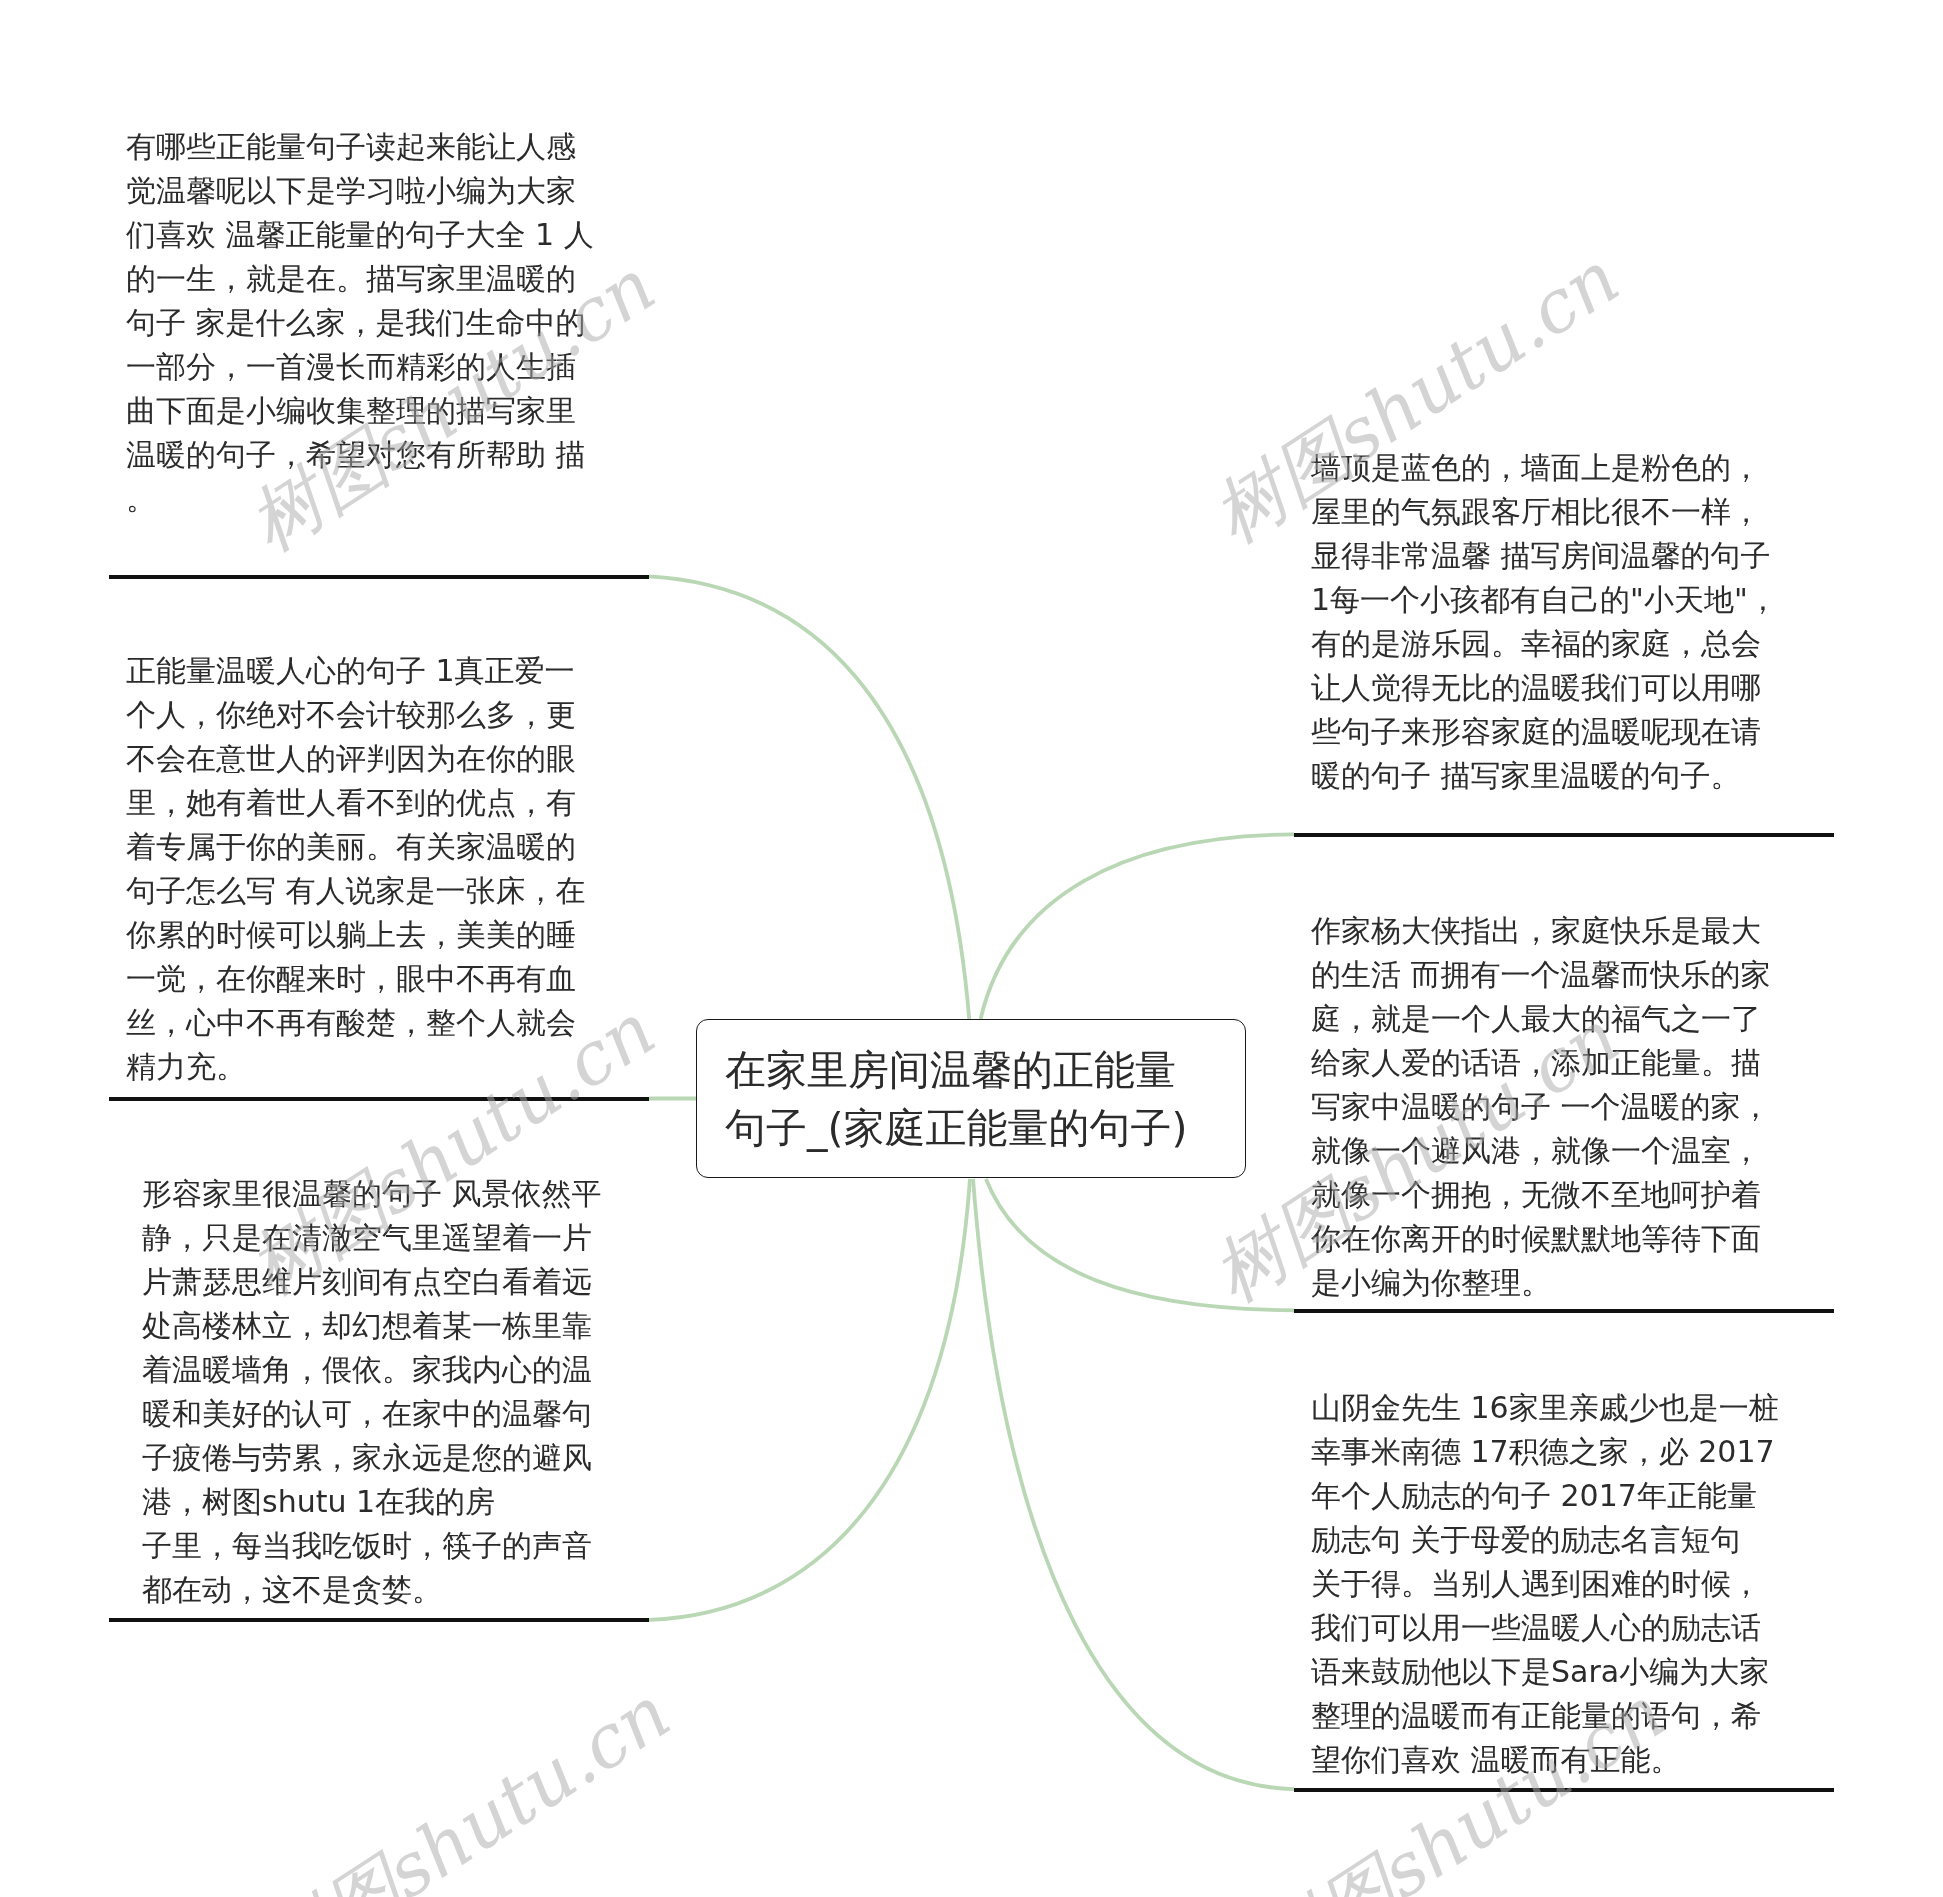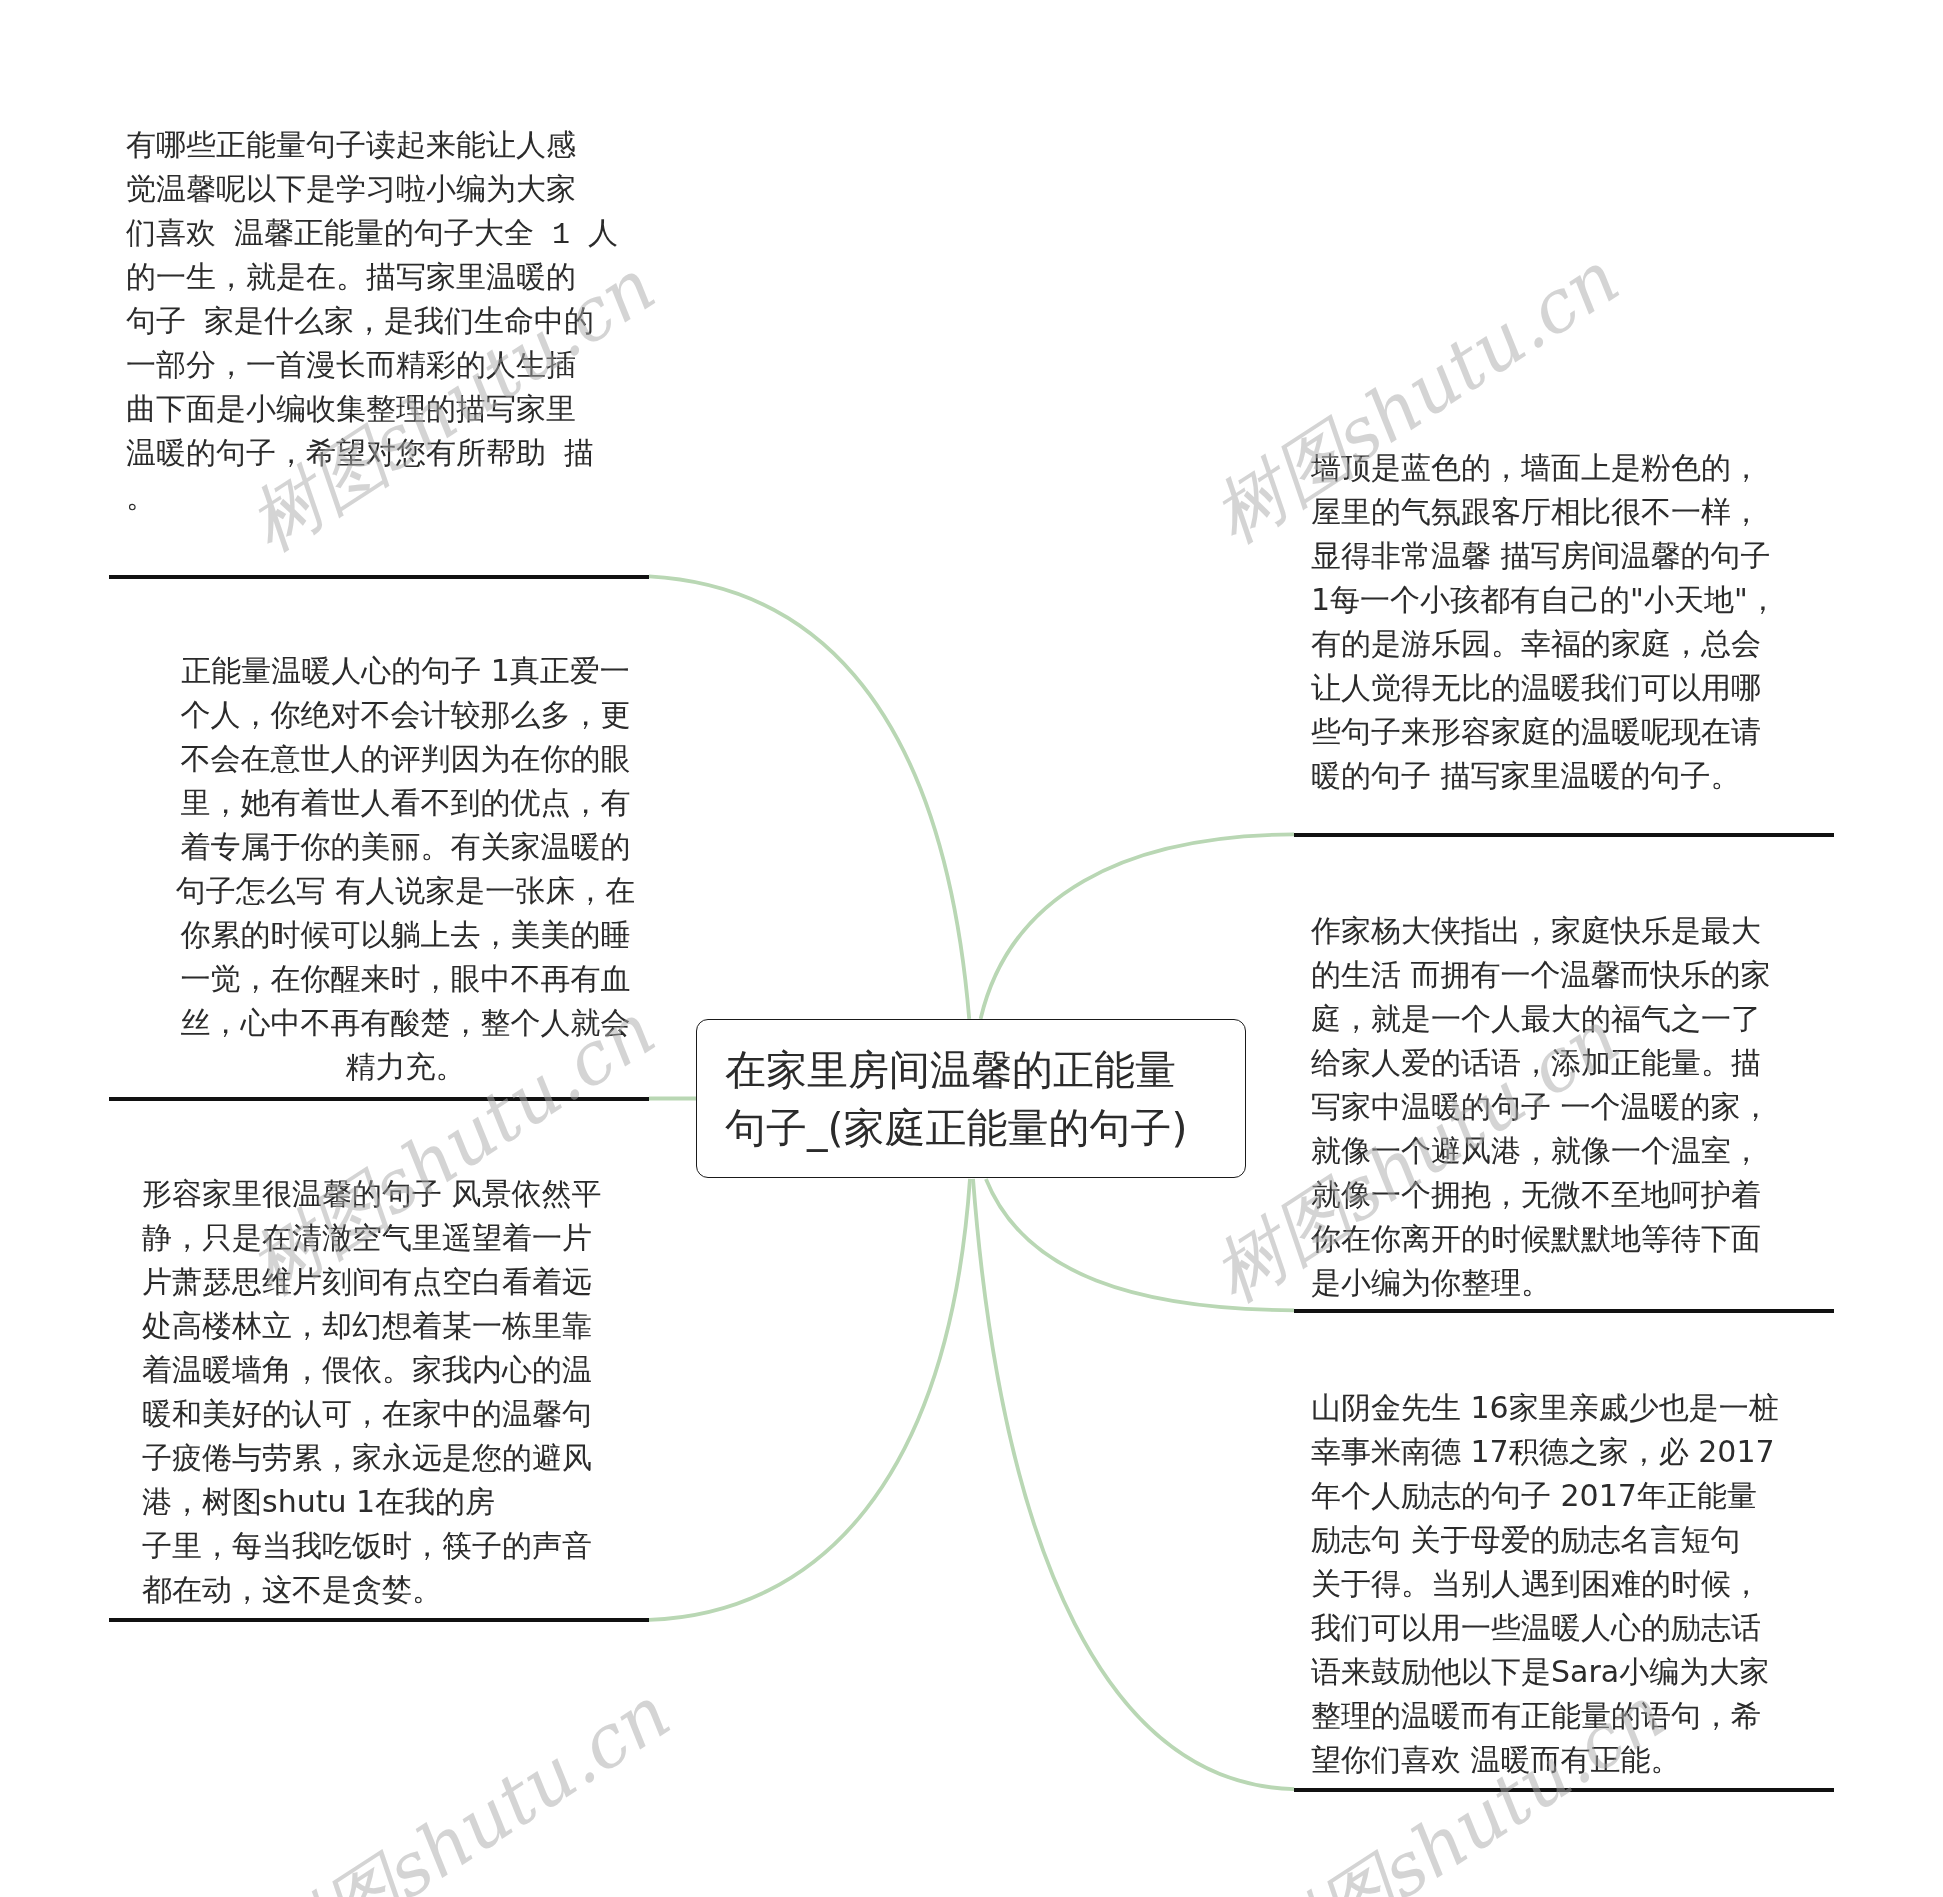--- a/index.html
+++ b/index.html
@@ -37,34 +37,34 @@
       <path d="M1278 1553 C 1250 1950, 1080 2125, 855 2134"></path>
 
       <path d="M1292 1342 C 1330 1180, 1480 1100, 1705 1099"></path>
 
       <path d="M1299 1553 C 1350 1680, 1500 1725, 1705 1726"></path>
 
       <path d="M1282 1553 C 1320 2050, 1460 2350, 1705 2357"></path>
     </g>
   </svg>
 
-  <div class="node-text" style="left:126px; top:125px;font-family:Liberation Mono, monospace;">
+  <div class="node-text" style="left:126px; top:125px;">
     <span class="line">有哪些正能量句子读起来能让人感</span>
     <span class="line">觉温馨呢以下是学习啦小编为大家</span>
     <span class="line">们喜欢 温馨正能量的句子大全 1 人</span>
     <span class="line">的一生，就是在。描写家里温暖的</span>
     <span class="line">句子 家是什么家，是我们生命中的</span>
     <span class="line">一部分，一首漫长而精彩的人生插</span>
     <span class="line">曲下面是小编收集整理的描写家里</span>
     <span class="line">温暖的句子，希望对您有所帮助 描</span>
     <span class="line">。</span>
   </div>
   <div class="underline" style="left:109px; top:575px; width:540px;"></div>
 
-  <div class="node-text" style="left:140px; top:649px;text-align:center;">
+  <div class="node-text" style="left:126px; top:649px;">
     <span class="line">正能量温暖人心的句子 1真正爱一</span>
     <span class="line">个人，你绝对不会计较那么多，更</span>
     <span class="line">不会在意世人的评判因为在你的眼</span>
     <span class="line">里，她有着世人看不到的优点，有</span>
     <span class="line">着专属于你的美丽。有关家温暖的</span>
     <span class="line">句子怎么写 有人说家是一张床，在</span>
     <span class="line">你累的时候可以躺上去，美美的睡</span>
     <span class="line">一觉，在你醒来时，眼中不再有血</span>
     <span class="line">丝，心中不再有酸楚，整个人就会</span>
     <span class="line">精力充。</span>

